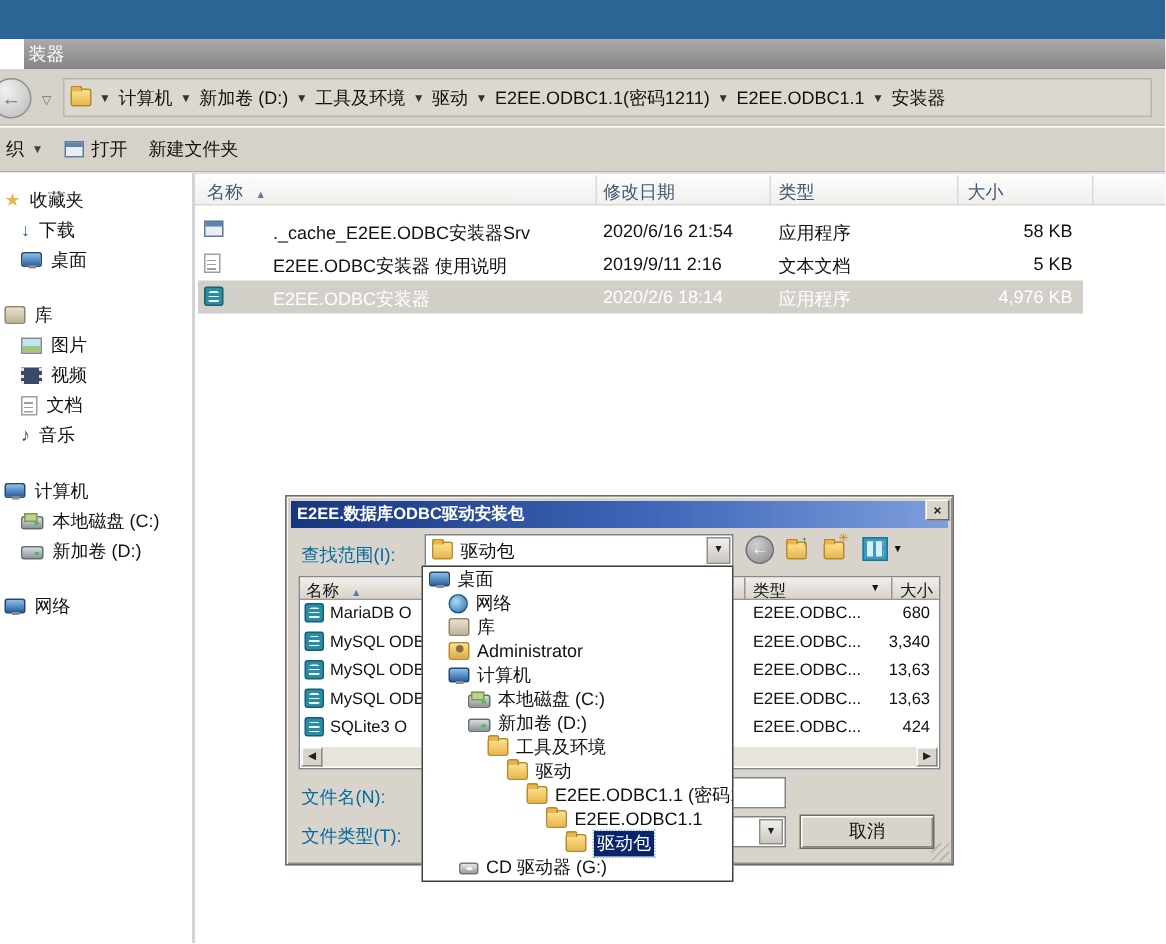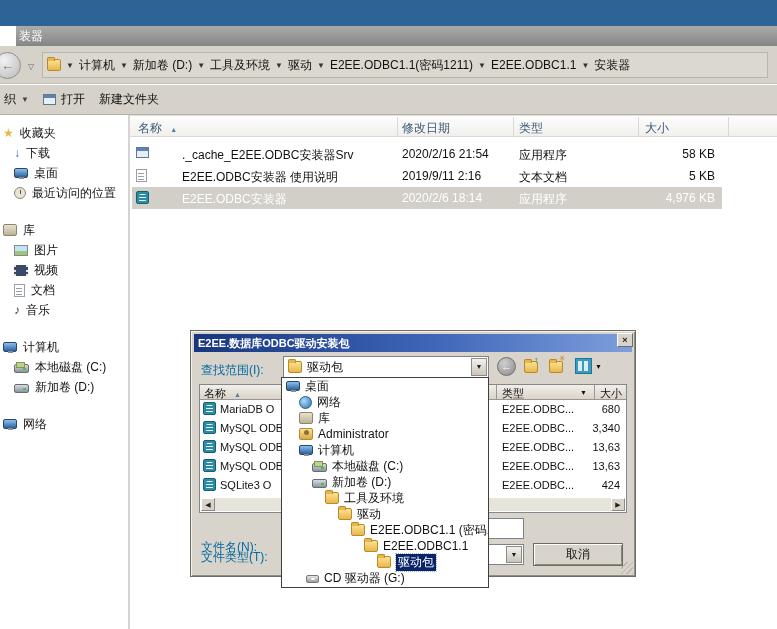--- a/index.html
+++ b/index.html
@@ -197,24 +197,20 @@
       <span>收藏夹</span>
     </div>
     <div class="sb-item">
       <span class="glyph" style="color:#2a6fb0">↓</span>
       <span>下载</span>
     </div>
     <div class="sb-item">
       <span class="icn i-monitor"></span>
       <span>桌面</span>
     </div>
-    <div class="sb-item">
-      <span class="icn i-clock"></span>
-      <span>最近访问的位置</span>
-    </div>
     <div class="sb-gap"></div>
     <div class="sb-item sb-group">
       <span class="icn i-lib"></span>
       <span>库</span>
     </div>
     <div class="sb-item">
       <span class="icn i-pic"></span>
       <span>图片</span>
     </div>
     <div class="sb-item">
@@ -260,21 +256,21 @@
       <span class="h" style="left:515px">大小</span>
       <span class="hsep" style="left:267px"></span>
         <span class="hsep" style="left:383px"></span>
       <span class="hsep" style="left:508px"></span>
         <span class="hsep" style="left:598px"></span>
     </div>
     <div style="height:6px"></div>
     <div class="fl-row">
       <span class="ric icn i-app"></span>
       <span class="c c-name">._cache_E2EE.ODBC安装器Srv</span>
-      <span class="c c-date">2020/2/16 21:54</span>
+      <span class="c c-date">2020/6/16 21:54</span>
       <span class="c c-type">应用程序</span>
       <span class="c c-size">58 KB</span>
     </div>
     <div class="fl-row">
       <span class="ric icn i-doc"></span>
       <span class="c c-name">E2EE.ODBC安装器 使用说明</span>
       <span class="c c-date">2019/9/11 2:16</span>
       <span class="c c-type">文本文档</span>
       <span class="c c-size">5 KB</span>
     </div>
@@ -356,21 +352,21 @@
         <span class="c dl-name">SQLite3 O</span>
         <span class="c dl-type">E2EE.ODBC...</span>
         <span class="c dl-size">424</span>
       </div>
       <div class="dl-scroll">
         <span class="sc-btn" style="left:0"><span>◀</span></span>
         <span class="sc-btn" style="right:0"><span>▶</span></span>
       </div>
     </div>
 
-    <span class="dlg-label" style="left:10px;top:208px">文件名(N):</span>
+    <span class="dlg-label" style="left:10px;top:192px">文件名(N):</span>
     <div class="dlg-input" style="left:95px;top:187px;width:238px;height:21px">
       <span></span>
     </div>
 
     <span class="dlg-label" style="left:10px;top:218px">文件类型(T):</span>
     <div class="combo" style="left:95px;top:213px;width:238px;height:21px">
       <span class="combo-arrow"><span>▼</span></span>
     </div>
     <div class="dlg-btn" style="left:342px;top:212px">取消</div>
     <div class="grip"></div>

